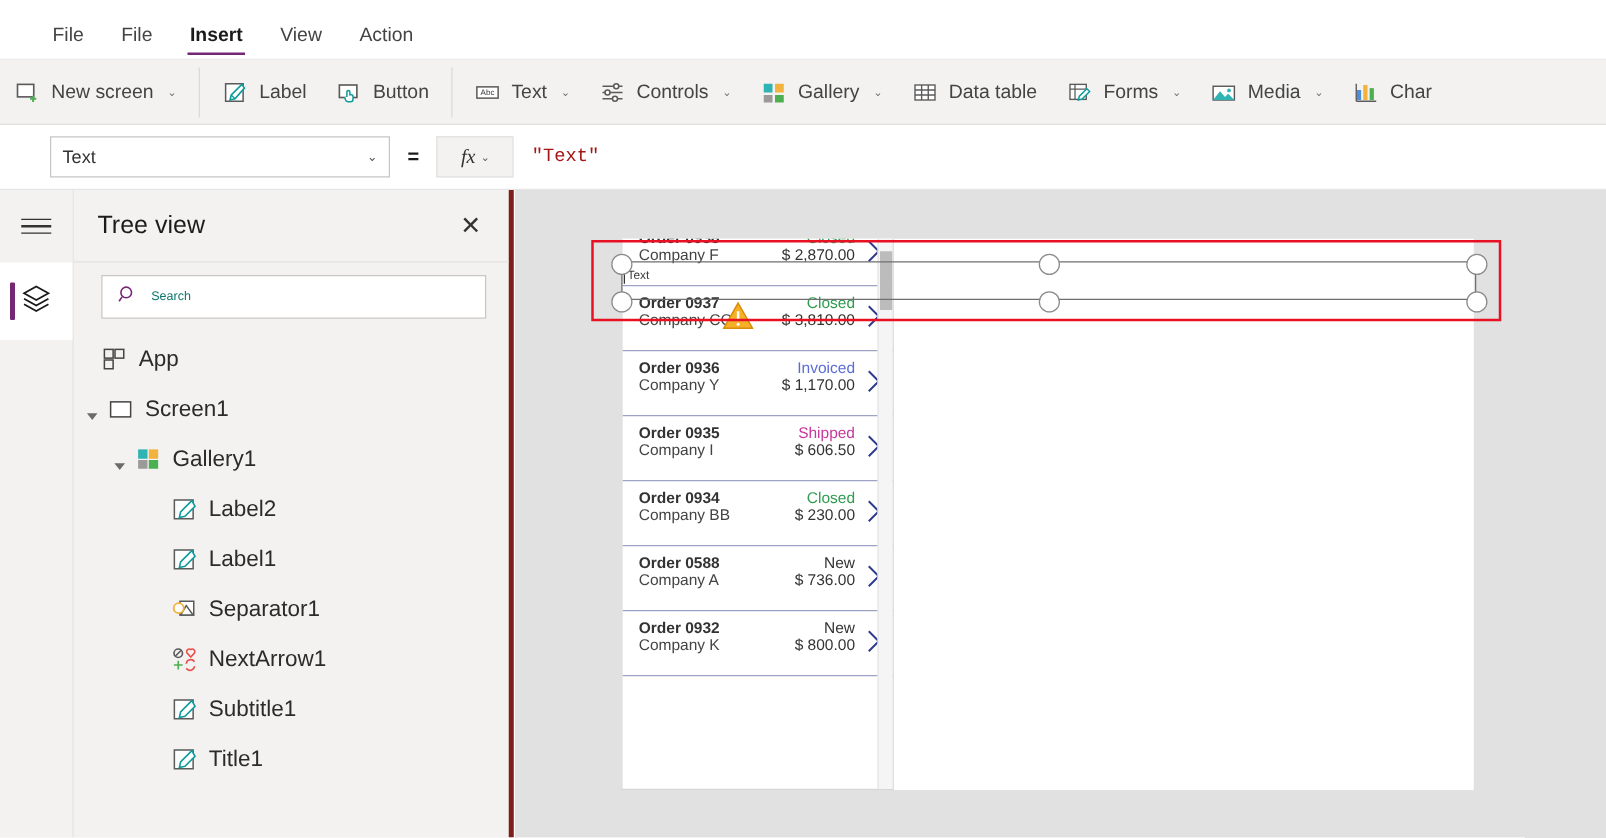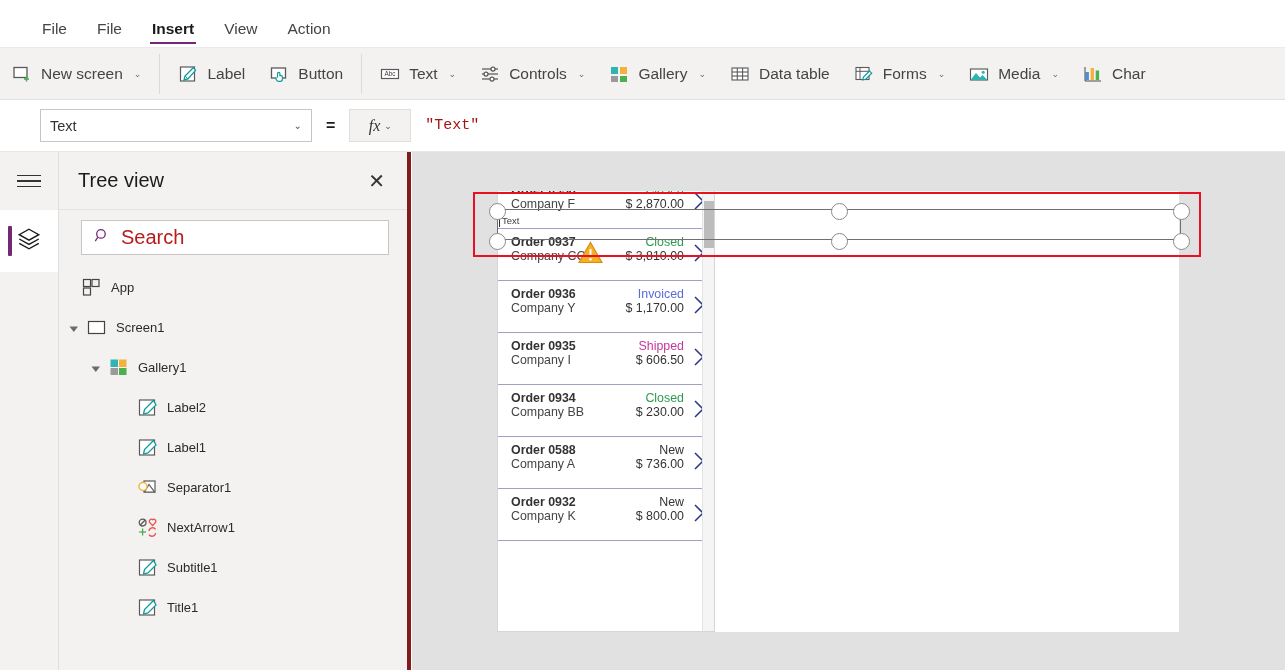--- a/index.html
+++ b/index.html
@@ -102,25 +102,25 @@
     height: 58px; display: flex; align-items: center; justify-content: space-between;
     padding: 0 18px 0 19px; border-bottom: 1px solid #e4e2e0;
   }
   .tree-title { font-size: 20px; color: #1b1b1b; }
   .close-x { font-size: 20px; color: #333; line-height: 1; cursor: pointer; padding: 4px; }
   .tree-search-wrap { padding: 10px 18px 12px 22px; }
   .tree-search {
     height: 35px; background: #ffffff; border: 1px solid #c8c6c4;
     display: flex; align-items: center; padding-left: 12px; gap: 10px;
   }
-  .tree-search .ph { font-size: 20px; color: #b91c1c; }
+  .tree-search .ph { font-size: 10px; color: #0f766e; }
   .tree-list { }
   .tnode {
     height: 40px; display: flex; align-items: center; gap: 9px;
-    font-size: 13px; color: #2b2b2b; cursor: default;
+    font-size: 18px; color: #2b2b2b; cursor: default;
   }
   .tnode.sel { background: #d9d9d9; }
   .tnode .arrow {
     width: 10px; height: 10px; flex: none; margin-right: -2px;
   }
   .tnode .ico { width: 21px; height: 21px; flex: none; }
 
   
   .canvas {
     position: absolute; left: 412px; top: 152px; width: 873px; height: 518px;

